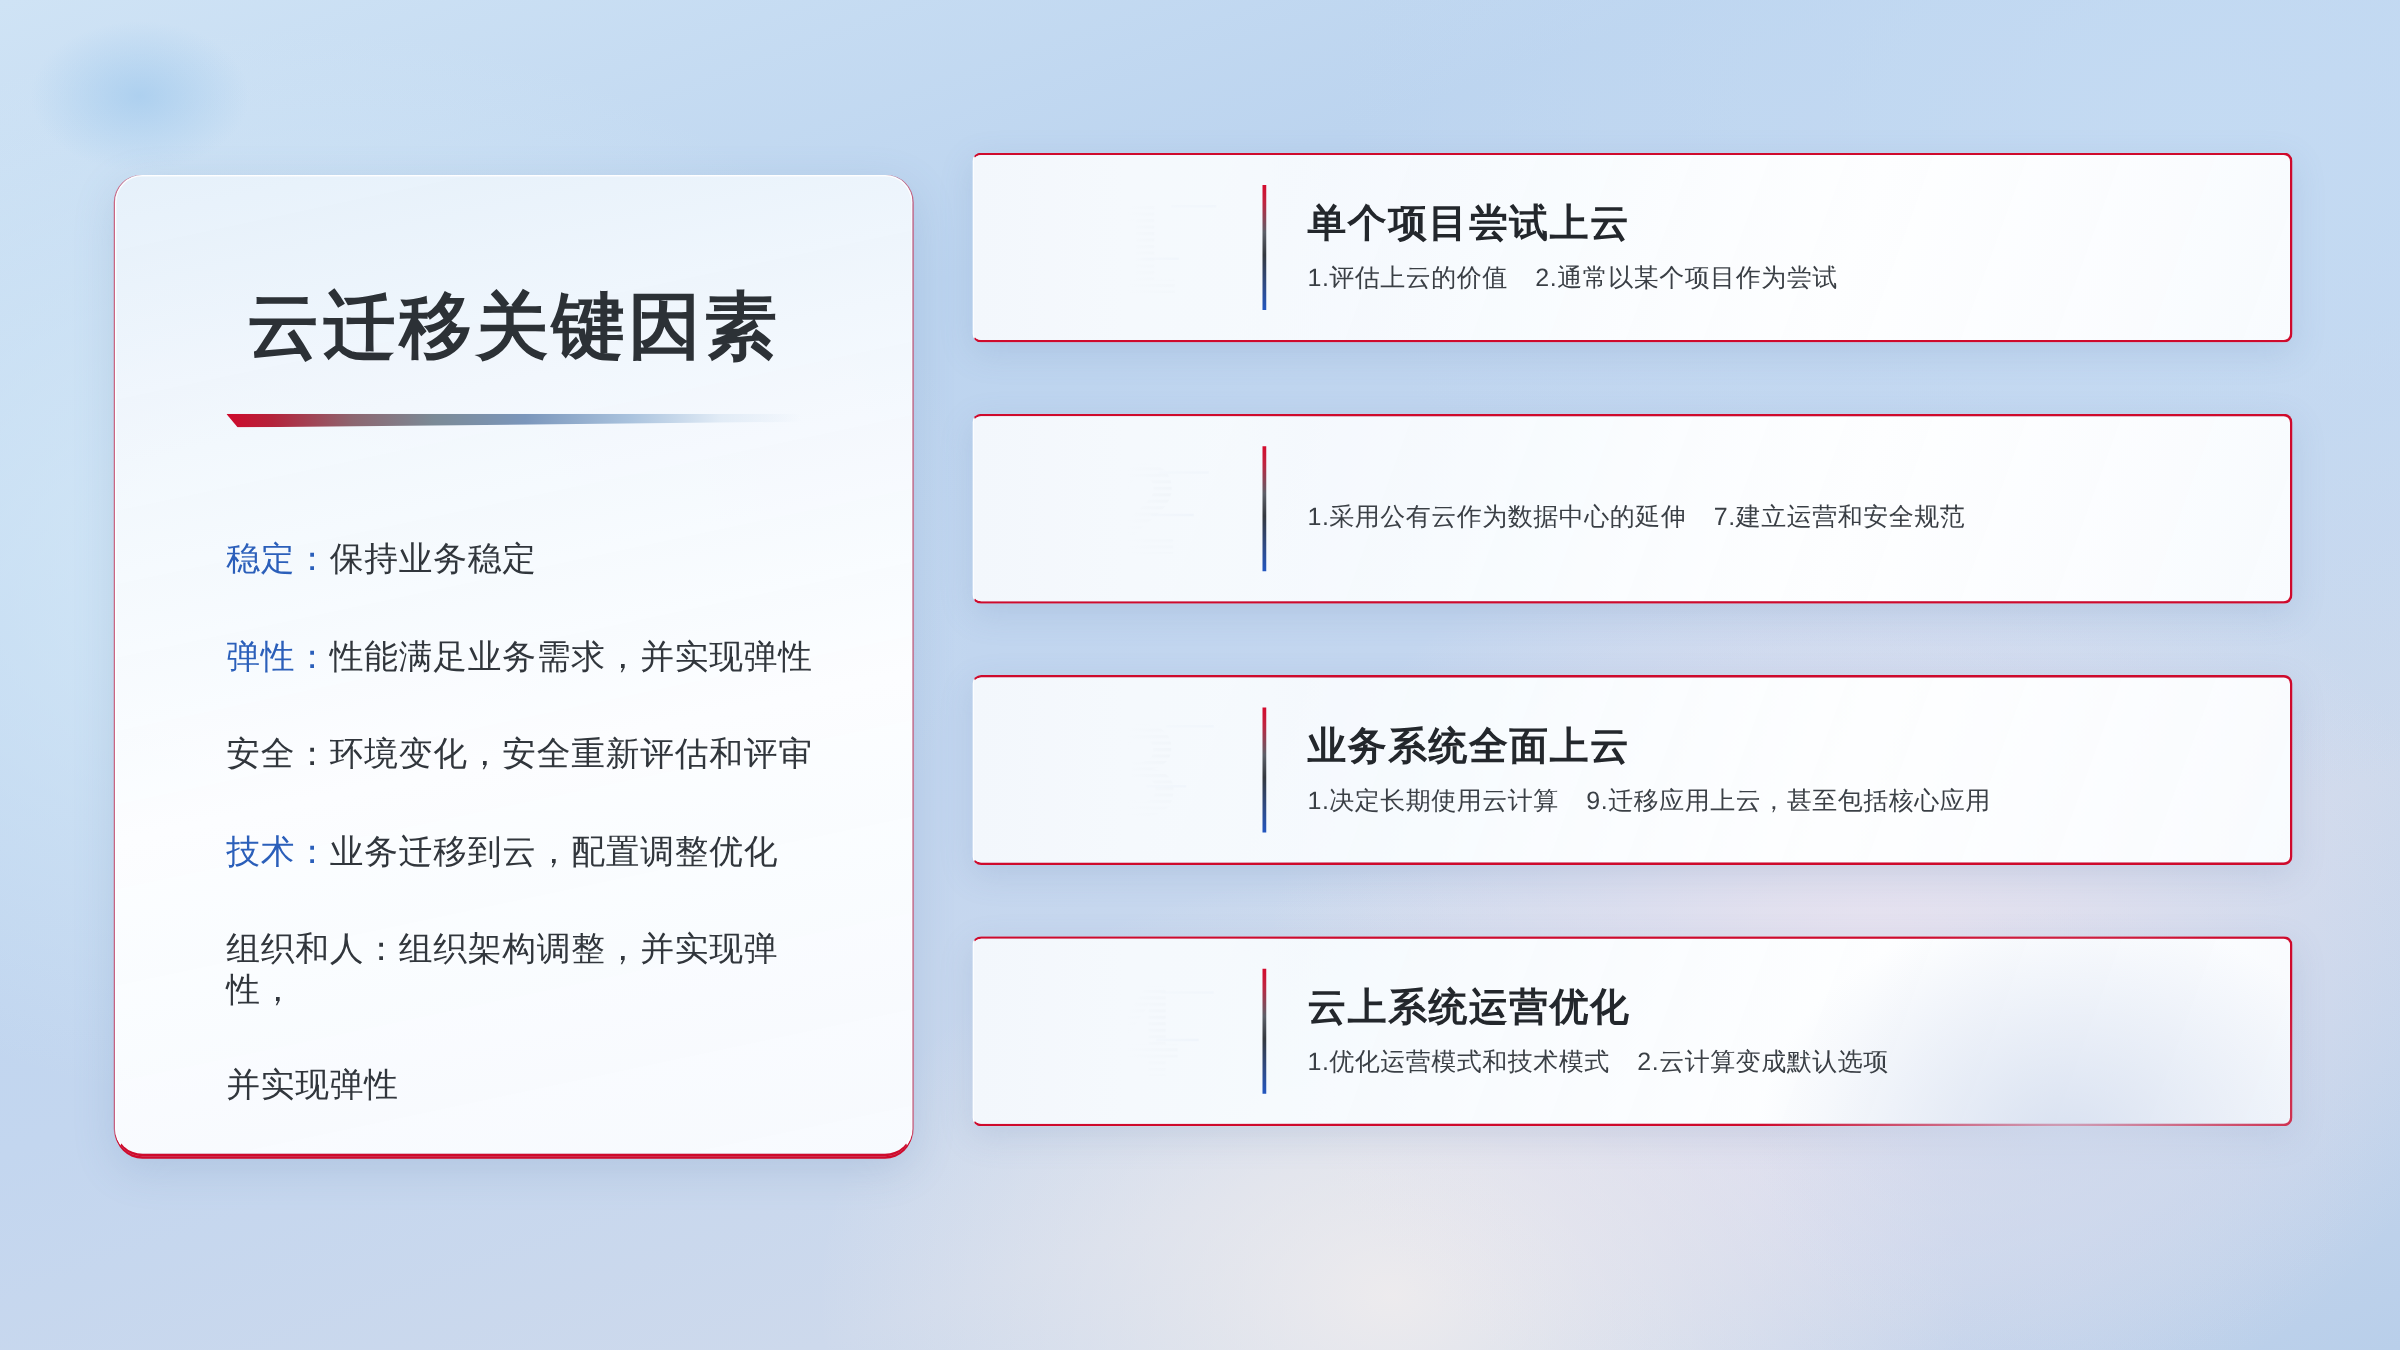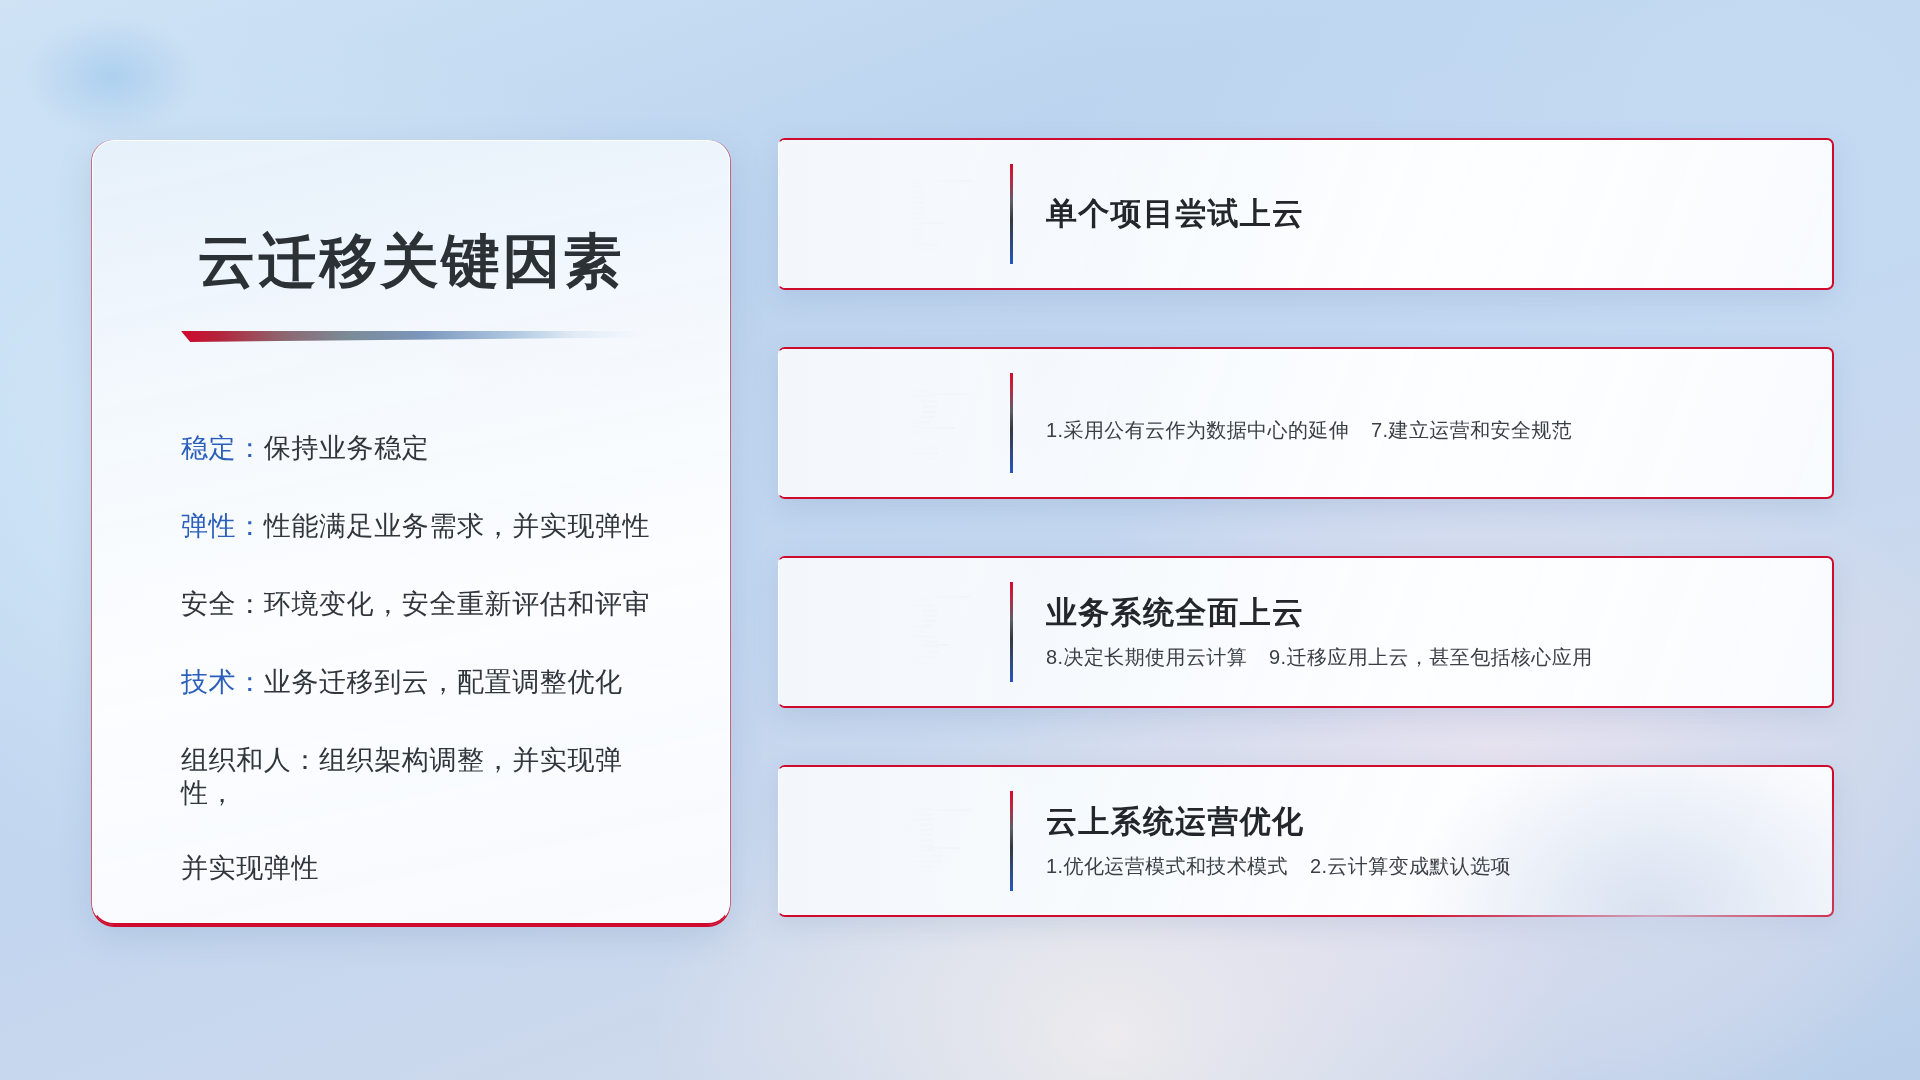--- a/index.html
+++ b/index.html
@@ -107,21 +107,21 @@
   .kv-cont{
     font-size:27px;
     color:#31363c;
     letter-spacing:.6px;
     margin-top:34px;
   }
 
   
   .steps{
     position:absolute;
-    left:778px; top:138px;
+    left:778px; top:122px;
     width:1056px;
   }
   .step{
     position:relative;
     height:152px;
     margin-bottom:57px;
     border-radius:7px;
     background:linear-gradient(110deg,
        rgba(240,246,252,.97) 0%,
        rgba(248,251,254,.98) 38%,
@@ -253,20 +253,23 @@
             <rect x="18" y="30" width="46" height="2" fill="#d9566c" opacity=".55"></rect>
             <rect x="96" y="62" width="30" height="2" fill="#6f8fd0" opacity=".5"></rect>
             <rect x="12" y="78" width="40" height="2" fill="#d9566c" opacity=".45"></rect>
             <rect x="120" y="20" width="36" height="2" fill="#8aa6d8" opacity=".4"></rect>
           </g>
         </svg>
       </div>
       <div class="divider"></div>
       <div class="step-text">
         <div class="step-title">单个项目尝试上云</div>
+        <div class="step-sub">
+          <span>1.评估上云的价值</span><span class="gap"></span><span>2.通常以某个项目作为尝试</span>
+        </div>
       </div>
     </article>
 
     <article class="step">
       <div class="fade-mask"></div>
       <div class="step-num">
         <svg viewBox="0 0 200 108" preserveAspectRatio="none" aria-hidden="true">
           <defs>
             <pattern id="sl2" width="4" height="5.2" patternUnits="userSpaceOnUse">
               <rect x="0" y="0" width="4" height="2.5" fill="#b9c3cf"></rect>
@@ -320,21 +323,21 @@
             <rect x="100" y="66" width="32" height="2" fill="#6f8fd0" opacity=".5"></rect>
             <rect x="14" y="74" width="36" height="2" fill="#d9566c" opacity=".42"></rect>
             <rect x="116" y="18" width="38" height="2" fill="#8aa6d8" opacity=".4"></rect>
           </g>
         </svg>
       </div>
       <div class="divider"></div>
       <div class="step-text">
         <div class="step-title">业务系统全面上云</div>
         <div class="step-sub">
-          <span>8.决定长期使用云计算</span><span class="gap"></span><span>9.迁移应用上云，甚至包括核心应用</span>
+          <span>1.决定长期使用云计算</span><span class="gap"></span><span>9.迁移应用上云，甚至包括核心应用</span>
         </div>
       </div>
     </article>
 
     <article class="step">
       <div class="fade-mask"></div>
       <div class="step-num">
         <svg viewBox="0 0 200 108" preserveAspectRatio="none" aria-hidden="true">
           <defs>
             <pattern id="sl4" width="4" height="5.2" patternUnits="userSpaceOnUse">

